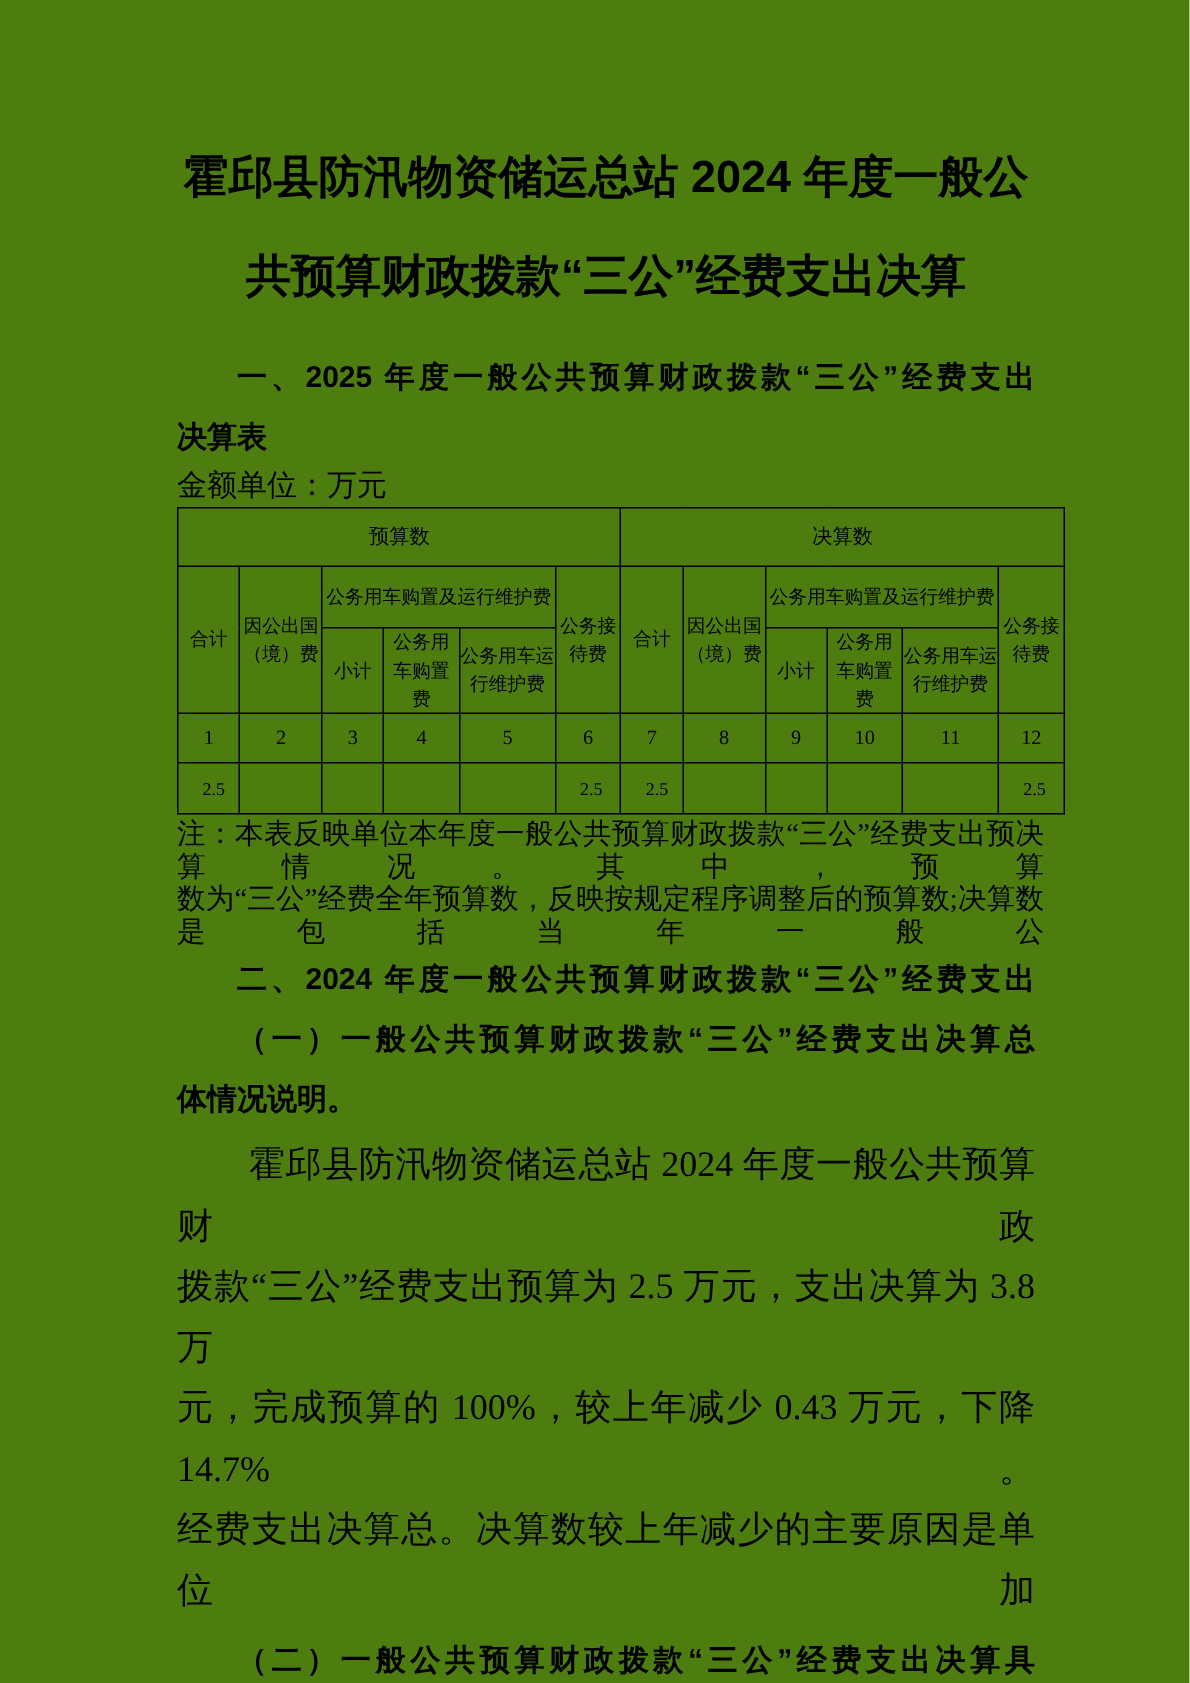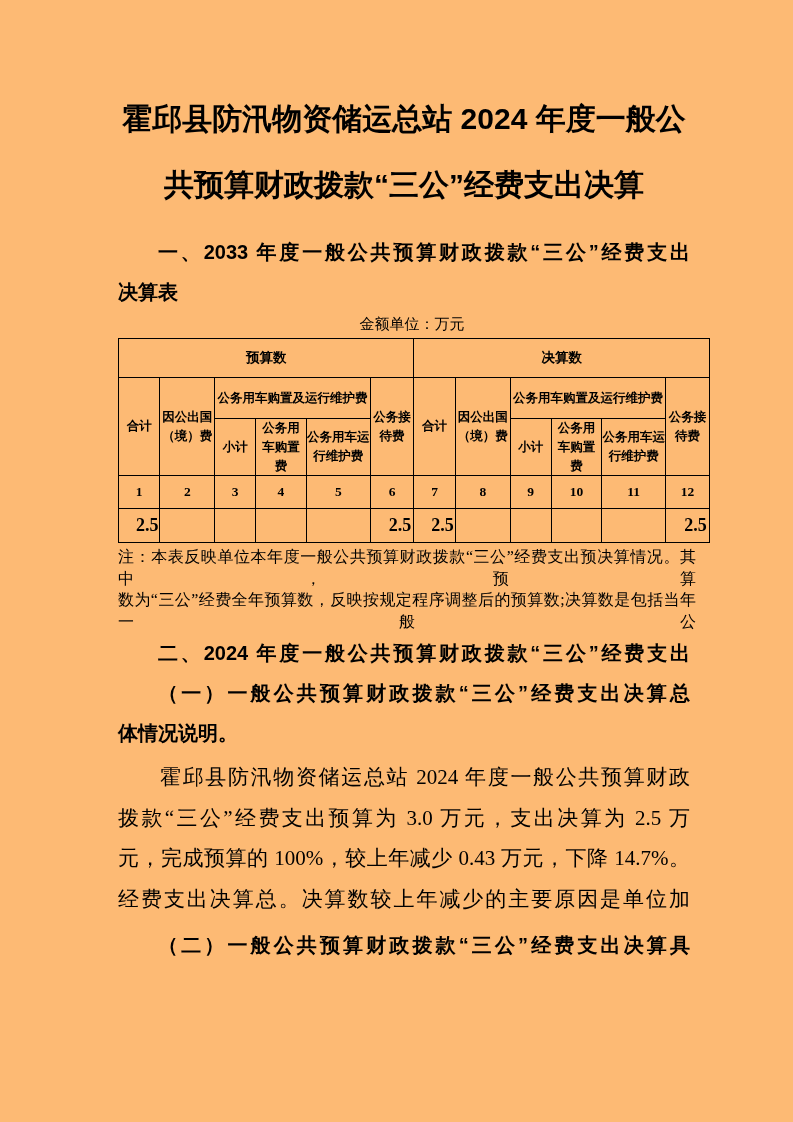--- a/index.html
+++ b/index.html
@@ -1,21 +1,21 @@
 <!DOCTYPE html>
 <html><head>
 <meta charset="utf-8">
 <style>
   html, body { margin: 0; padding: 0; background: #ffffff; }
   .page {
     position: relative;
     width: 793px;
     height: 1122px;
     margin: 0 auto;
-    background: #fdba74;
+    background: #4d7c0f;
     box-sizing: border-box;
     padding: 86px 83px 0 118px;
     color: #000;
     font-family: "Liberation Serif", serif;
     overflow: hidden;
   }
   
   .doc-title {
     font-family: "Liberation Sans", sans-serif;
     font-weight: bold;
@@ -32,81 +32,81 @@
     line-height: 40px;
     padding-right: 20px;
   }
   .s1 { margin-top: 14px; }
   .s2 { margin-top: 1px; }
   .sub2 { margin-top: 6px; }
   .ind { text-indent: 2em; }
   .jl { text-align: justify; text-align-last: justify; }
   
   .unit {
-    font-size: 15px;
+    font-size: 20px;
     line-height: 20px;
-    text-align: center;
+    text-align: left;
     padding-right: 4px;
     margin-top: 2px;
   }
   
   table.sg {
     width: 100%;
     border-collapse: collapse;
     table-layout: fixed;
     margin-top: 4px;
   }
   table.sg th, table.sg td {
     border: 1px solid #000;
-    font-weight: bold;
+    font-weight: normal;
     padding: 0;
     text-align: center;
     vertical-align: middle;
     font-size: 12.5px;
     line-height: 1.5;
     font-family: "Liberation Serif", serif;
     overflow: hidden;
   }
   tr.r1 th { height: 38px; font-size: 13.5px; }
   tr.r2 th { height: 40px; }
   tr.r3 th { height: 44px; }
   tr.r4 td { height: 32px; font-size: 13.5px; }
   tr.r5 td {
     height: 33px;
-    font-size: 18px;
-    text-align: center;
+    font-size: 12px;
+    text-align: left;
     padding-left: 16px;
   }
   
   .note {
-    font-size: 16px;
+    font-size: 19px;
     line-height: 21.5px;
     margin-top: 3px;
     padding-right: 14px;
   }
   
   .para {
-    font-size: 21px;
+    font-size: 24px;
     line-height: 40.5px;
     margin-top: 4px;
     padding-right: 20px;
   }
 </style>
 </head>
 <body>
 
 <div class="page">
 
   <div class="doc-title">
     <div>霍邱县防汛物资储运总站 2024 年度一般公</div>
     <div>共预算财政拨款“三公”经费支出决算</div>
   </div>
 
   <div class="h s1">
-    <div class="ind jl">一、2033 年度一般公共预算财政拨款“三公”经费支出</div>
+    <div class="ind jl">一、2025 年度一般公共预算财政拨款“三公”经费支出</div>
     <div>决算表</div>
   </div>
 
   <div class="unit">金额单位：万元</div>
 
   <table class="sg">
     <colgroup>
       <col style="width:7%">
         <col style="width:9.3%">
         <col style="width:6.9%">
@@ -183,21 +183,21 @@
     <div class="ind jl">二、2024 年度一般公共预算财政拨款“三公”经费支出</div>
   </div>
 
   <div class="h">
     <div class="ind jl">（一）一般公共预算财政拨款“三公”经费支出决算总</div>
     <div>体情况说明。</div>
   </div>
 
   <div class="para">
     <div class="ind jl">霍邱县防汛物资储运总站 2024 年度一般公共预算财政</div>
-    <div class="jl">拨款“三公”经费支出预算为 3.0 万元，支出决算为 2.5 万</div>
+    <div class="jl">拨款“三公”经费支出预算为 2.5 万元，支出决算为 3.8 万</div>
     <div class="jl">元，完成预算的 100%，较上年减少 0.43 万元，下降 14.7%。</div>
     <div class="jl">经费支出决算总。决算数较上年减少的主要原因是单位加</div>
   </div>
 
   <div class="h sub2">
     <div class="ind jl">（二）一般公共预算财政拨款“三公”经费支出决算具</div>
   </div>
 
 </div>
 

